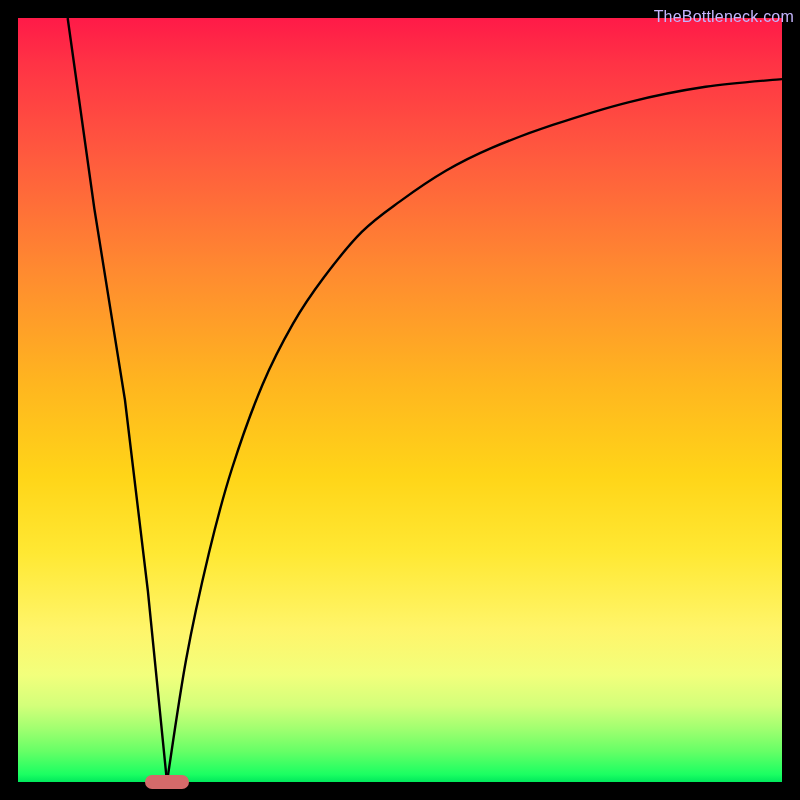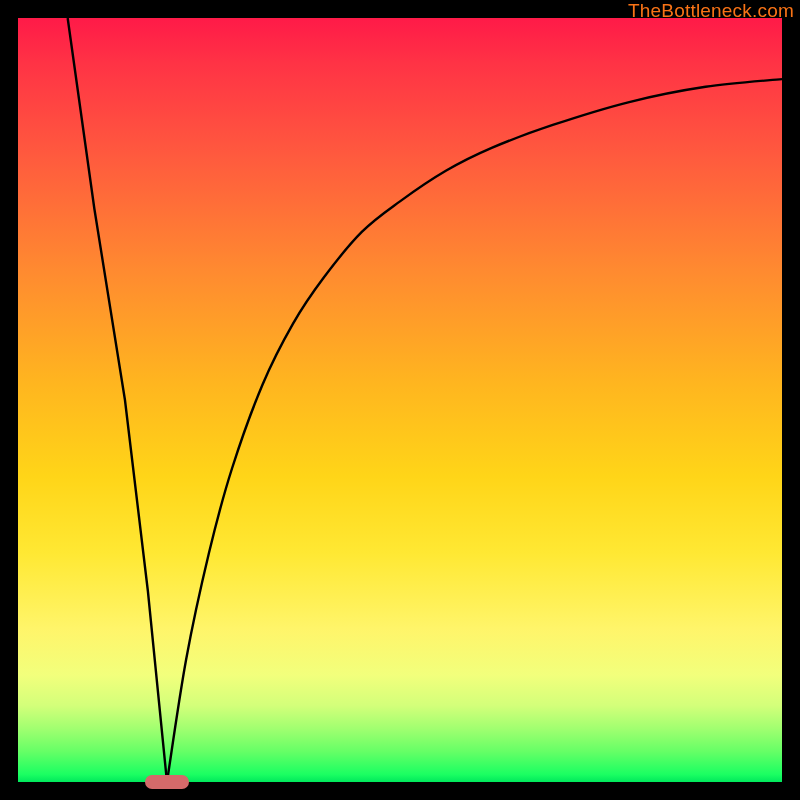--- a/index.html
+++ b/index.html
@@ -44,24 +44,24 @@
       #f2ff7c 86%,
       #d3ff7a 90%,
       #a1ff70 93%,
       #66ff66 96%,
       #1bff62 99%,
       #00e85c 100%
     );
   }
   .watermark {
     position: absolute;
-    top: 0px;
+    top: 8px;
     right: 6px;
-    color: #f97316;
-    font-size: 19px;
+    color: #c4b5fd;
+    font-size: 16px;
     font-weight: 400;
     letter-spacing: 0.2px;
     z-index: 50;
     user-select: none;
   }
   svg.curves {
     position: absolute;
     left: 0;
     top: 0;
     width: 764px;

